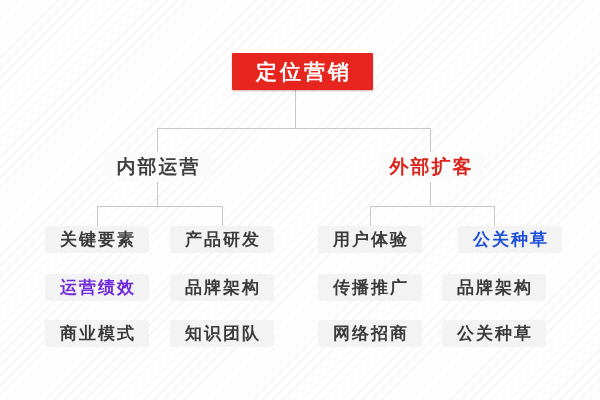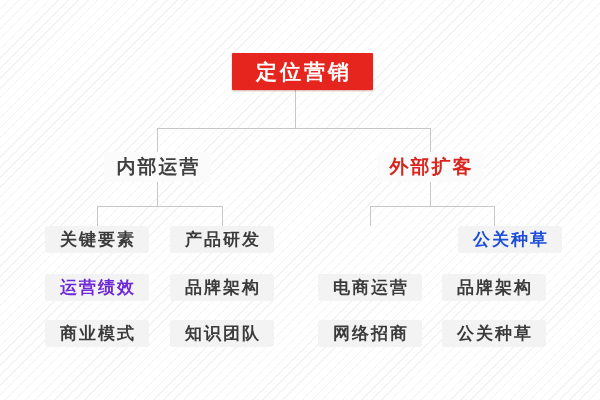--- a/index.html
+++ b/index.html
@@ -71,19 +71,20 @@
   <div class="node branch-box branch-left" style="color:#404040;">内部运营</div>
   <div class="node branch-box branch-right" style="color:#d9251d;">外部扩客</div>
 
   <div class="node leaf" style="left:45px;top:226px;background:#f3f3f3;color:#3b3b3b;">关键要素</div>
   <div class="node leaf" style="left:170px;top:226px;background:#f3f3f3;color:#3b3b3b;">产品研发</div>
   <div class="node leaf" style="left:45px;top:274px;background:#f3f3f3;color:#6d28d9;">运营绩效</div>
   <div class="node leaf" style="left:170px;top:274px;background:#f3f3f3;color:#3b3b3b;">品牌架构</div>
   <div class="node leaf" style="left:45px;top:320px;background:#f3f3f3;color:#3b3b3b;">商业模式</div>
   <div class="node leaf" style="left:170px;top:320px;background:#f3f3f3;color:#3b3b3b;">知识团队</div>
 
+  <div class="node leaf" style="left:318px;top:226px;background:#f3f3f3;color:#3b3b3b;">用户体验</div>
   <div class="node leaf" style="left:458px;top:226px;background:#f3f3f3;color:#1d4ed8;">公关种草</div>
-  <div class="node leaf" style="left:318px;top:274px;background:#f3f3f3;color:#3b3b3b;">电商运营</div>
+  <div class="node leaf" style="left:318px;top:274px;background:#f3f3f3;color:#3b3b3b;">传播推广</div>
   <div class="node leaf" style="left:442px;top:274px;background:#f3f3f3;color:#3b3b3b;">品牌架构</div>
   <div class="node leaf" style="left:318px;top:320px;background:#f3f3f3;color:#3b3b3b;">网络招商</div>
   <div class="node leaf" style="left:442px;top:320px;background:#f3f3f3;color:#3b3b3b;">公关种草</div>
 
 </div>
 
 </body></html>

